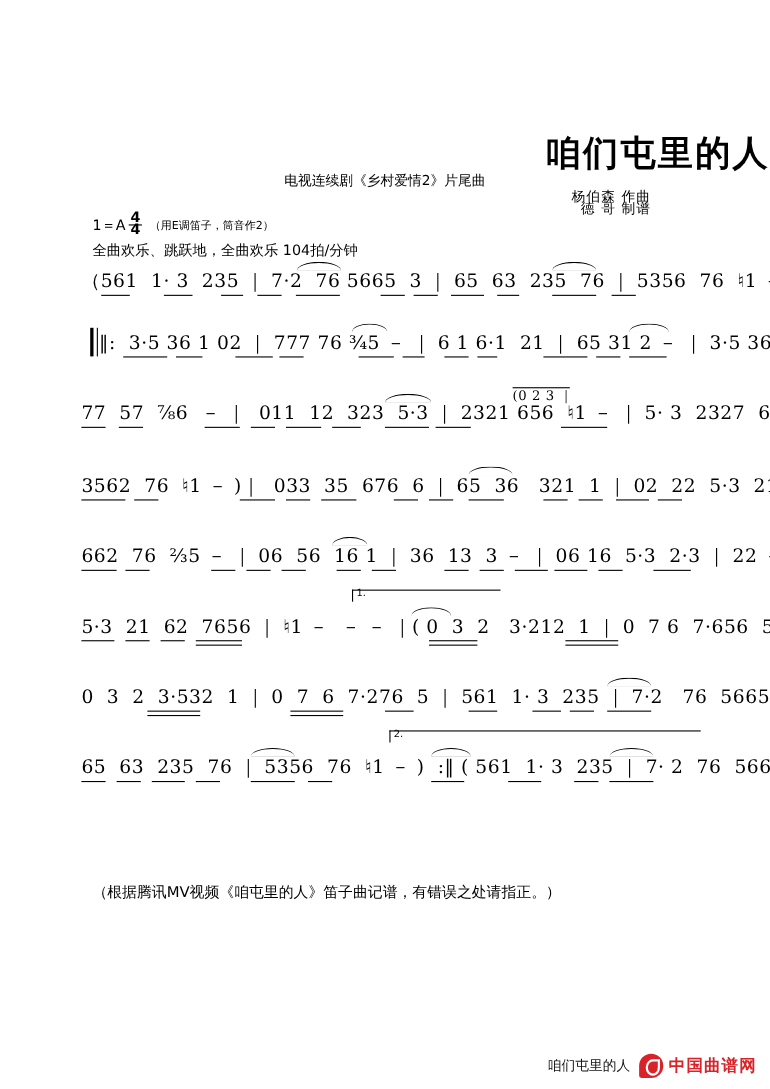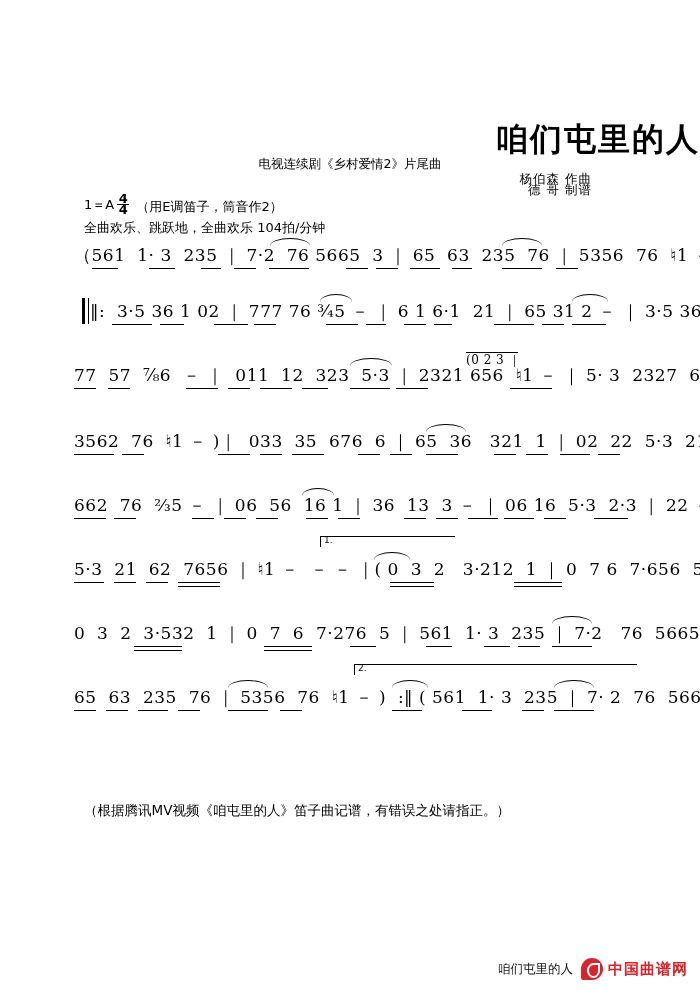--- a/index.html
+++ b/index.html
@@ -211,21 +211,21 @@
   <div class="credit c1">杨伯森  作曲</div>
   <div class="credit c2">德  哥  制谱</div>
 
   <div class="keyline">
     <span>1＝A</span>
     <span class="meter">
       <b class="top">4</b>
       <span class="bar"></span>
       <b class="bot">4</b>
     </span>
-    <span style="font-size:13px;margin-left:4px;margin-top:2px;">（用E调笛子，筒音作2）</span>
+    <span style="font-size:10px;margin-left:4px;margin-top:2px;">（用E调笛子，筒音作2）</span>
   </div>
 
   <div class="tempo">全曲欢乐、跳跃地，全曲欢乐  104拍/分钟</div>
 
   <div class="line" style="top:236px;">
     <div class="notes">（561  1· 3  235 ｜ 7·2  76 5665  3 ｜ 65  63  235  76 ｜ 5356  76  ♮1 － )</div>
     <div class="ul" style="left:18px;  top:32px; width:26px;"></div>
     <div class="ul" style="left:75px;  top:32px; width:26px;"></div>
     <div class="ul" style="left:127px; top:32px; width:20px;"></div>
     <div class="ul" style="left:160px; top:32px; width:22px;"></div>

